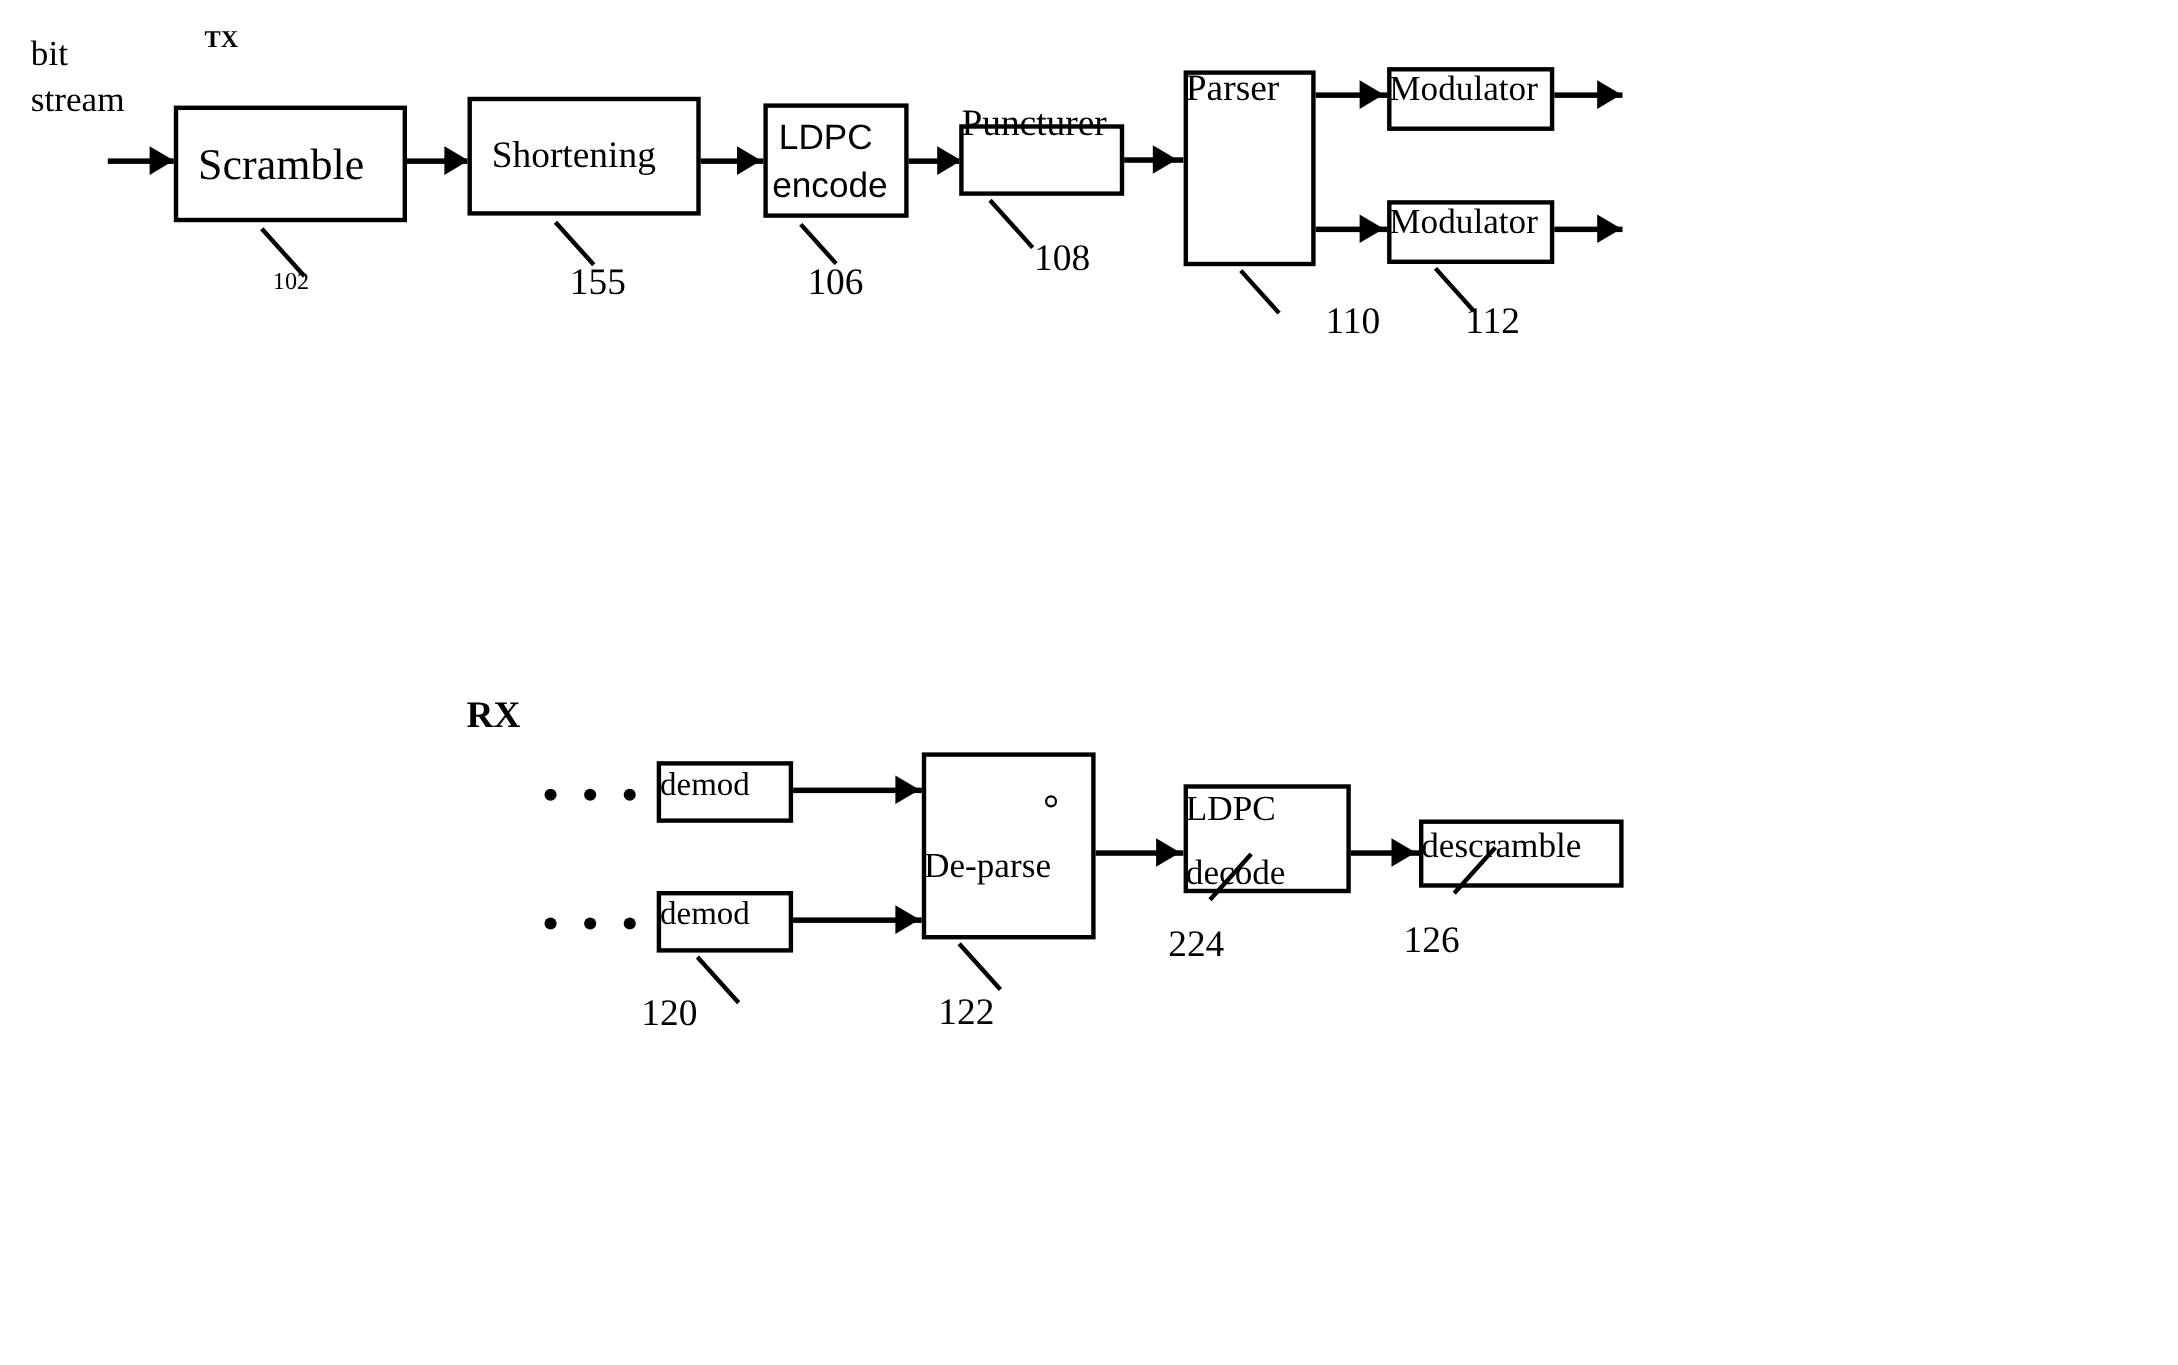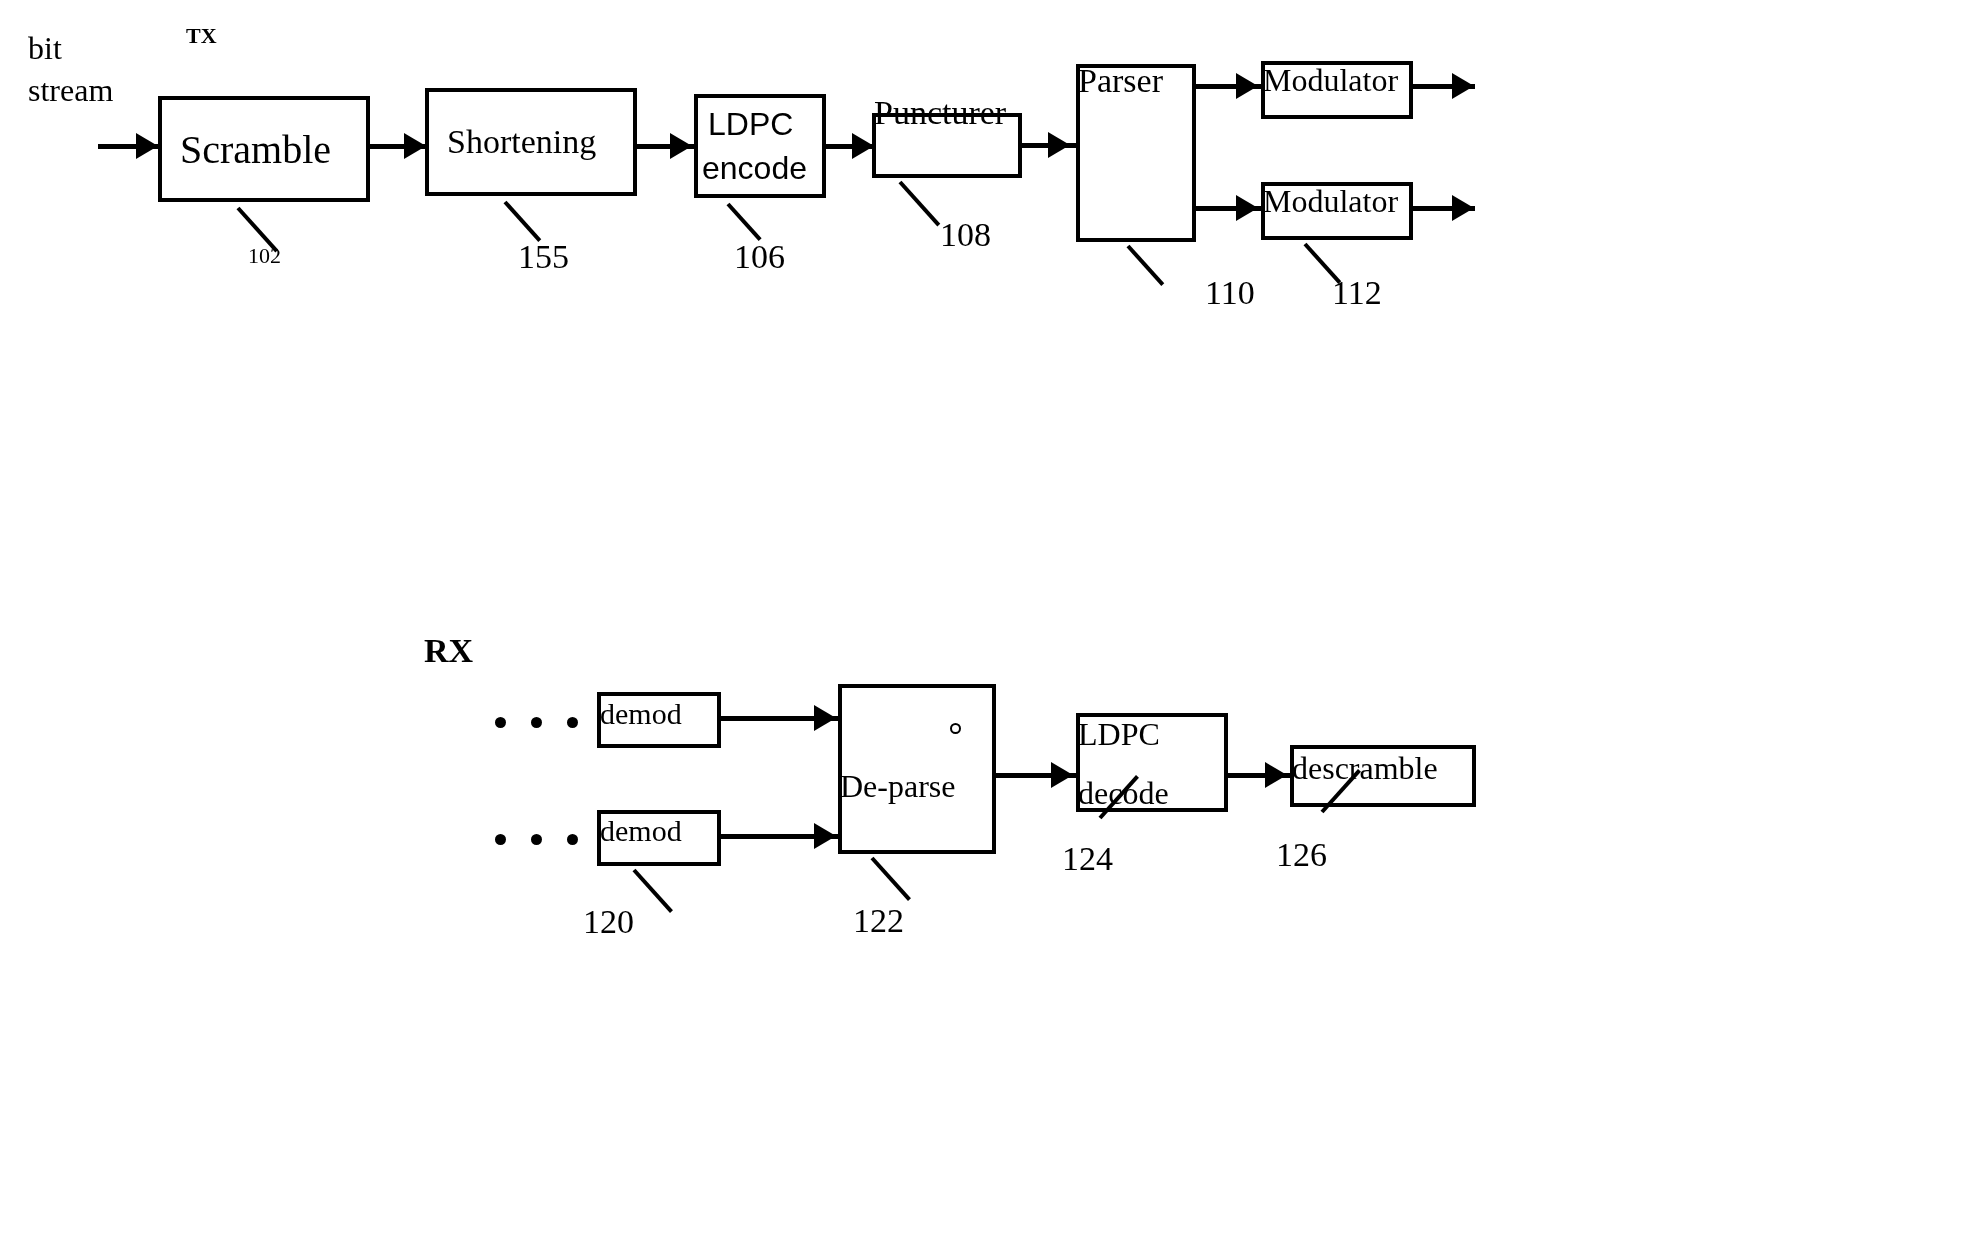--- a/index.html
+++ b/index.html
@@ -119,21 +119,21 @@
   <div class="leader" style="left:872px;top:856px;width:56px;transform:rotate(48deg);"></div>
   <div class="refnum" style="left:853px;top:904px;font-size:34px;">122</div>
 
   <div class="hline" style="left:996px;top:773px;width:80px;"></div>
   <div class="arrowhead" style="left:1051px;top:762px;"></div>
 
   <div class="box" style="left:1076px;top:713px;width:152px;height:99px;"></div>
   <div class="boxlabel" style="left:1078px;top:718px;font-size:32px;">LDPC</div>
   <div class="boxlabel" style="left:1078px;top:757px;font-size:32px;margin-top:20px;">decode</div>
   <div class="leader" style="left:1100px;top:816px;width:56px;transform:rotate(-48deg);"></div>
-  <div class="refnum" style="left:1062px;top:842px;font-size:34px;">124</div>
+  <div class="refnum" style="left:1062px;top:842px;font-size:34px;">224</div>
 
   <div class="hline" style="left:1228px;top:773px;width:62px;"></div>
   <div class="arrowhead" style="left:1265px;top:762px;"></div>
 
   <div class="box" style="left:1290px;top:745px;width:186px;height:62px;"></div>
   <div class="boxlabel" style="left:1292px;top:752px;font-size:32px;">descramble</div>
   <div class="leader" style="left:1322px;top:810px;width:56px;transform:rotate(-48deg);"></div>
   <div class="refnum" style="left:1276px;top:838px;font-size:34px;">126</div>
 
 </div>

